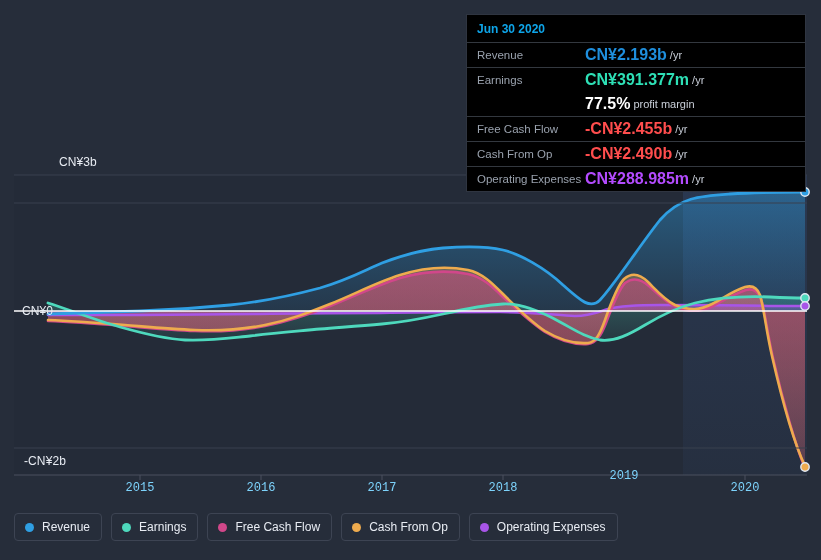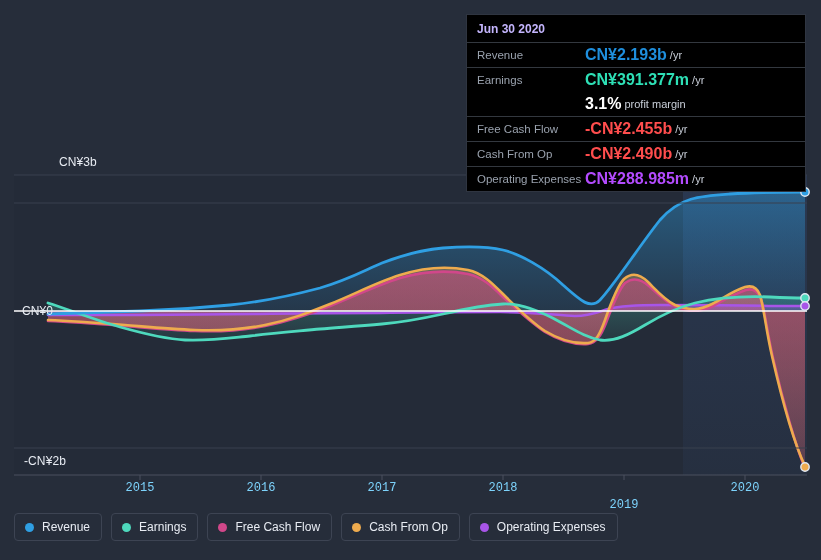--- a/index.html
+++ b/index.html
@@ -49,21 +49,21 @@
     position: absolute;
     left: 466px; top: 14px;
     width: 340px;
     background: #000000;
     border: 1px solid #2f3541;
     box-sizing: border-box;
     padding: 0;
     font-size: 11.5px;
   }
   #tooltip .tt-date {
-    color: #c4b5fd;
+    color: #0ea5e9;
     font-weight: bold;
     font-size: 12px;
     padding: 7px 10px 6px 10px;
   }
   .tt-row {
     display: flex;
     align-items: center;
     border-top: 1px solid #33383f;
     padding: 3px 10px 3px 10px;
     min-height: 16px;
@@ -265,41 +265,41 @@
   </svg>
 
   <div class="y-axis-label" style="left:24px; top:155px;margin-left:35px;">CN¥3b</div>
   <div class="y-axis-label" style="left:22px; top:304px;">CN¥0</div>
   <div class="y-axis-label" style="left:24px; top:454px;">-CN¥2b</div>
 
   <div class="x-axis-label" style="left:140px; top:481px;">2015</div>
   <div class="x-axis-label" style="left:261px; top:481px;">2016</div>
   <div class="x-axis-label" style="left:382px; top:481px;">2017</div>
   <div class="x-axis-label" style="left:503px; top:481px;">2018</div>
-  <div class="x-axis-label" style="left:624px; top:498px;">2019</div>
+  <div class="x-axis-label" style="left:624px; top:469px;">2019</div>
   <div class="x-axis-label" style="left:745px; top:481px;">2020</div>
 
   <div id="tooltip">
     <div class="tt-date">Jun 30 2020</div>
 
     <div class="tt-row">
       <span class="tt-label">Revenue</span>
       <span class="tt-value" style="color:#1f8fdd;">CN¥2.193b</span>
       <span class="tt-unit">/yr</span>
     </div>
 
     <div class="tt-row">
       <span class="tt-label">Earnings</span>
       <span class="tt-value" style="color:#2ee0b6;">CN¥391.377m</span>
       <span class="tt-unit">/yr</span>
     </div>
 
     <div class="tt-row no-rule">
       <span class="tt-label"></span>
-      <span class="tt-value" style="color:#ffffff;">3.1%</span>
+      <span class="tt-value" style="color:#ffffff;">77.5%</span>
       <span class="tt-unit">profit margin</span>
     </div>
 
     <div class="tt-row">
       <span class="tt-label">Free Cash Flow</span>
       <span class="tt-value" style="color:#ff4d4d;">-CN¥2.455b</span>
       <span class="tt-unit">/yr</span>
     </div>
 
     <div class="tt-row">

